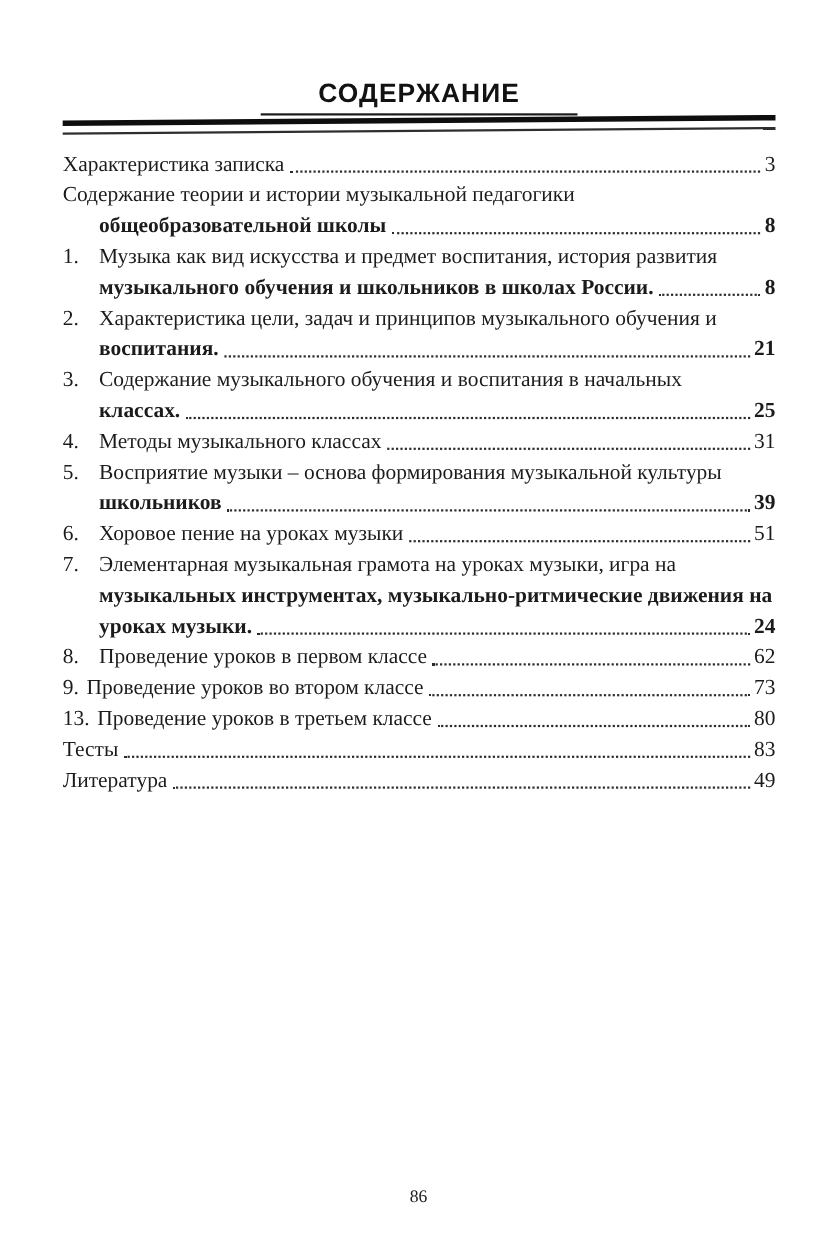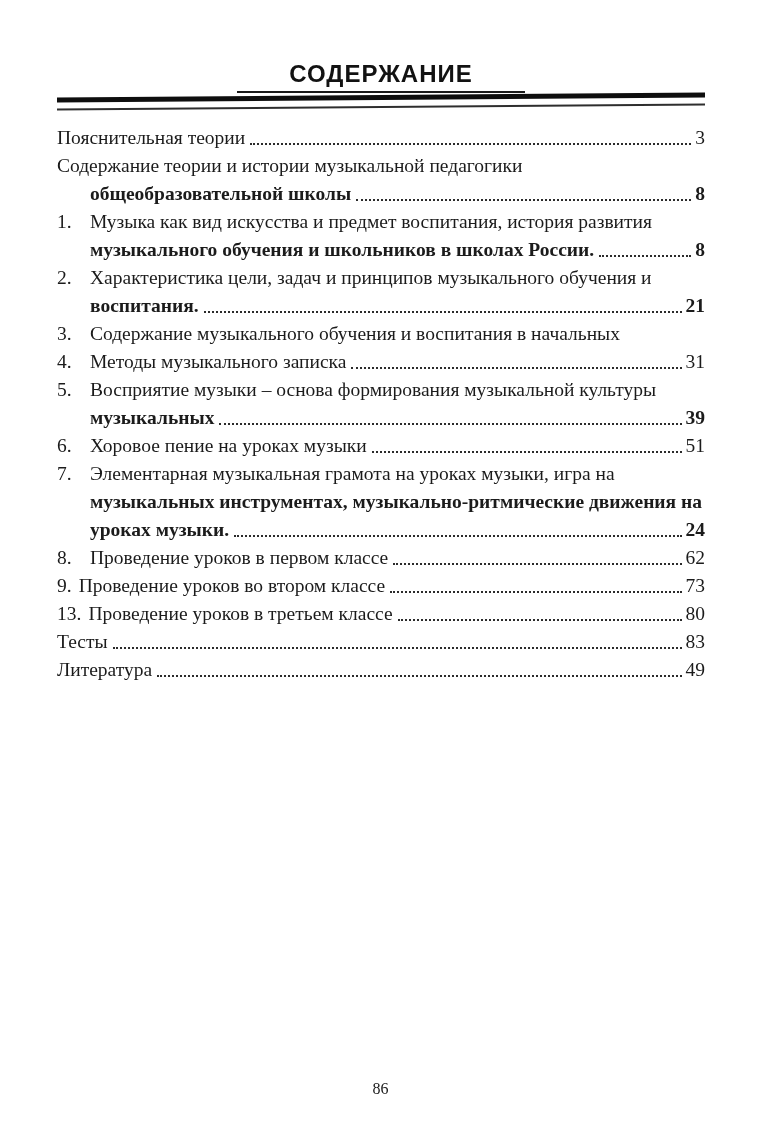--- a/index.html
+++ b/index.html
@@ -14,21 +14,21 @@
     margin: 0 auto;
     background: #ffffff;
     color: #1b1b1b;
     font-family: "Liberation Serif", "DejaVu Serif", serif;
     overflow: hidden;
     box-sizing: border-box;
     padding: 58px 56px 0 57px;
   }
   .title-wrap {
     text-align: center;
-    margin-top: 2px;
+    margin-top: 14px;
   }
   .title {
     display: inline-block;
     font-family: "Liberation Sans", "DejaVu Sans", sans-serif;
     font-weight: bold;
     font-size: 24px;
     letter-spacing: 1px;
     color: #121212;
     padding: 0 52px 3px 52px;
     border-bottom: 2.5px solid #1a1a1a;
@@ -96,21 +96,21 @@
   <div class="title-wrap">
     <span class="title">СОДЕРЖАНИЕ</span>
   </div>
   <div class="rule-thick"></div>
   <div class="rule-thin"></div>
 
   <div class="toc">
 
     <div class="entry">
       <div class="line">
-        <span class="txt">Пояснительная теории</span>
+        <span class="txt">Характеристика записка</span>
         <span class="leader"></span>
         <span class="pageno">3</span>
       </div>
     </div>
 
     <div class="entry">
       <div class="line">
         <span class="txt">Содержание теории и истории музыкальной педагогики</span>
       </div>
       <div class="line cont">
@@ -142,38 +142,43 @@
         <span class="leader"></span>
         <span class="pageno">21</span>
       </div>
     </div>
 
     <div class="entry">
       <div class="line">
         <span class="num">3.</span>
         <span class="txt">Содержание музыкального обучения и воспитания в начальных</span>
       </div>
+      <div class="line cont">
+        <span class="txt">классах.</span>
+        <span class="leader"></span>
+        <span class="pageno">25</span>
+      </div>
     </div>
 
     <div class="entry">
       <div class="line">
         <span class="num">4.</span>
-        <span class="txt">Методы музыкального записка</span>
+        <span class="txt">Методы музыкального классах</span>
         <span class="leader"></span>
         <span class="pageno">31</span>
       </div>
     </div>
 
     <div class="entry">
       <div class="line">
         <span class="num">5.</span>
         <span class="txt">Восприятие музыки – основа формирования музыкальной культуры</span>
       </div>
       <div class="line cont">
-        <span class="txt">музыкальных</span>
+        <span class="txt">школьников</span>
         <span class="leader"></span>
         <span class="pageno">39</span>
       </div>
     </div>
 
     <div class="entry">
       <div class="line">
         <span class="num">6.</span>
         <span class="txt">Хоровое пение на уроках музыки</span>
         <span class="leader"></span>

